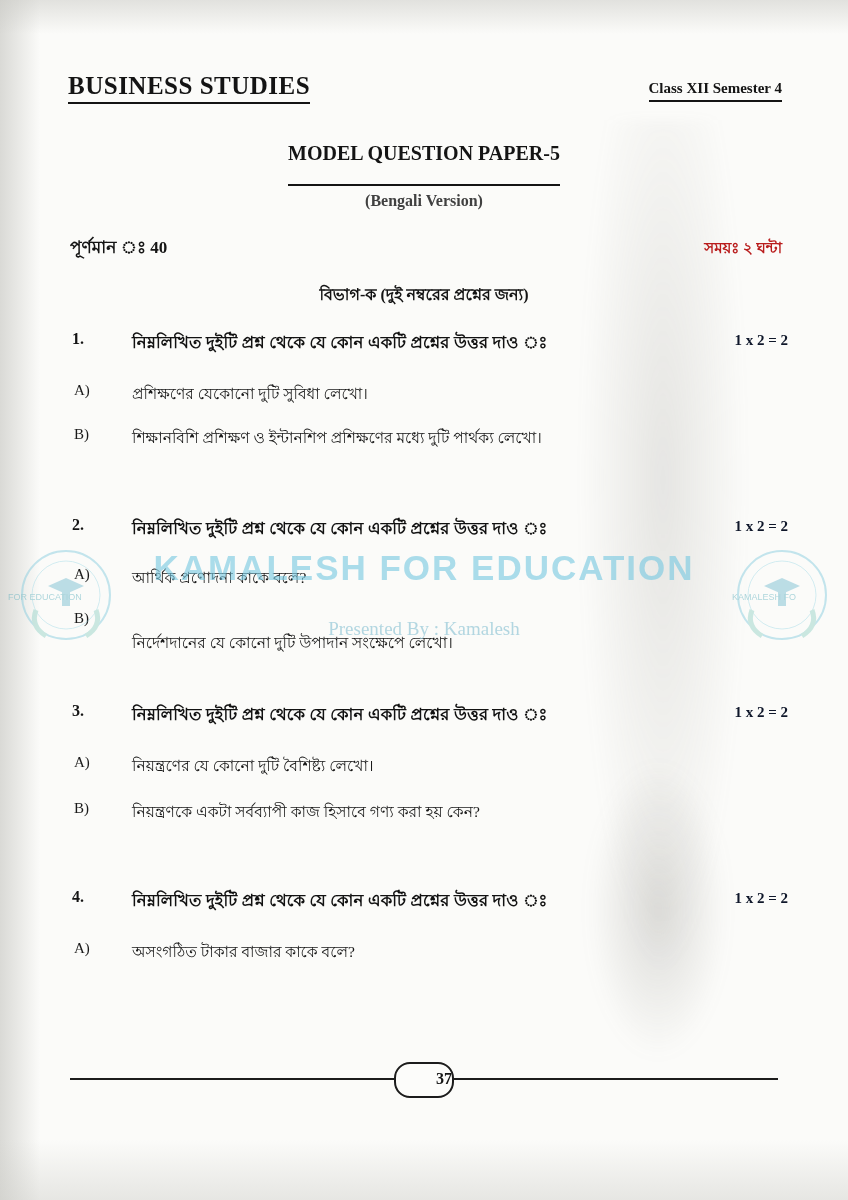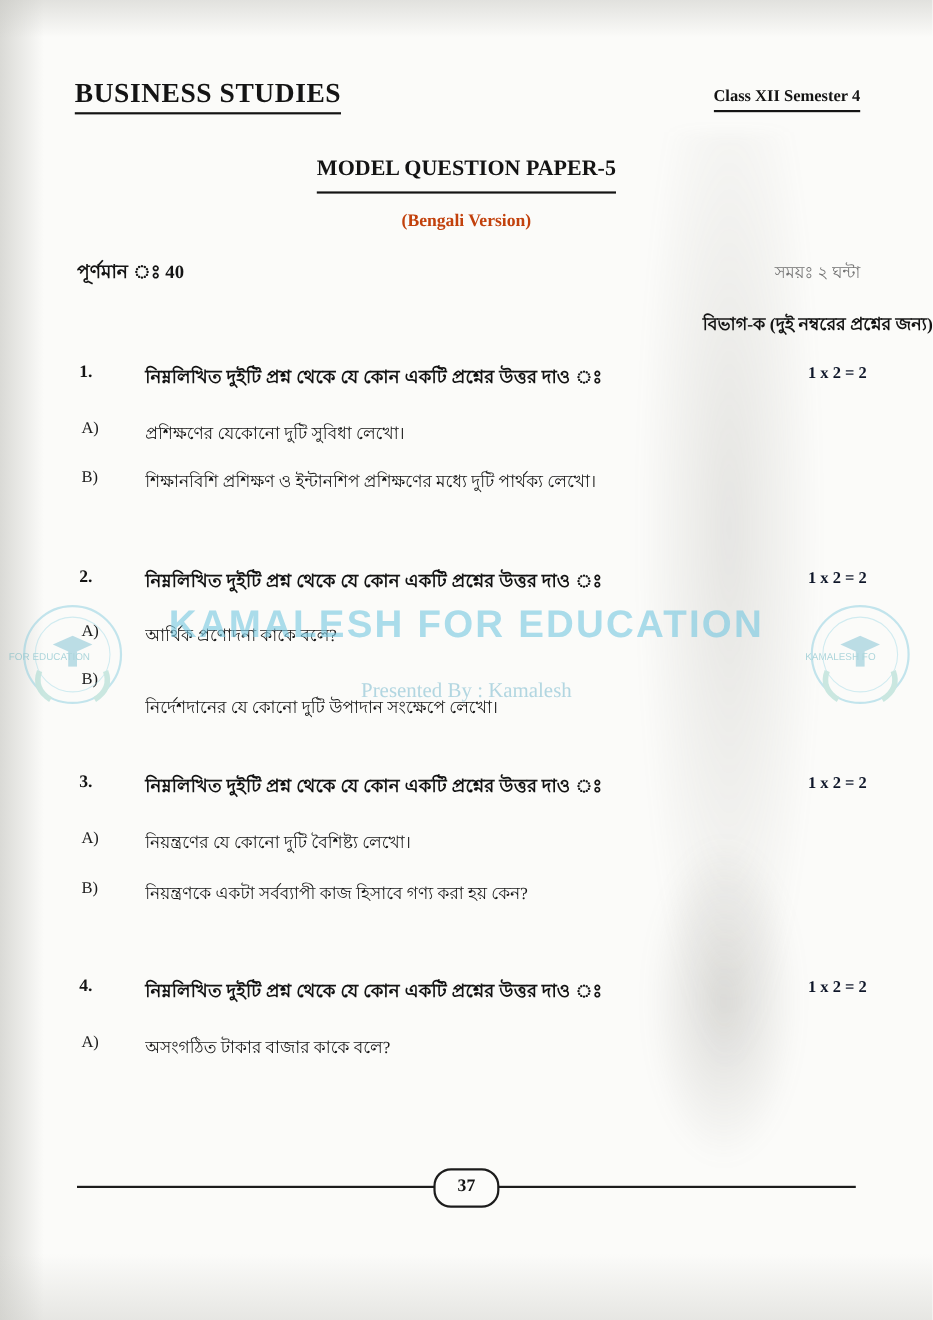--- a/index.html
+++ b/index.html
@@ -86,50 +86,50 @@
     position: absolute;
     left: 0; top: 142px;
     width: 848px;
     text-align: center;
     font-size: 20px;
     font-weight: bold;
     color: #141414;
   }
   .paper-title span {
     border-bottom: 2px solid #141414;
-    padding-bottom: 10px;
+    padding-bottom: 20px;
   }
   .version {
     position: absolute;
     left: 0; top: 192px;
     width: 848px;
     text-align: center;
     font-size: 16px;
     font-weight: bold;
-    color: #c2410c;
+    color: #404040;
   }
   .marks {
     position: absolute;
     left: 70px; top: 234px;
     font-size: 17px;
     font-weight: bold;
     color: #141414;
   }
   .time {
     position: absolute;
     right: 66px; top: 236px;
     font-size: 15px;
-    font-weight: normal;
-    color: #737373;
+    font-weight: bold;
+    color: #b91c1c;
   }
   .section-head {
     position: absolute;
     left: 0; top: 282px;
     width: 848px;
-    text-align: right;
+    text-align: center;
     font-size: 16px;
     font-weight: bold;
     color: #141414;
   }
 
   
   .q-block { position: absolute; left: 0; width: 848px; }
   .q-num {
     position: absolute;
     left: 72px;
@@ -223,21 +223,21 @@
   .footer-rule-left { left: 70px; width: 340px; }
   .footer-rule-right { right: 70px; width: 340px; }
   .page-num {
     position: absolute;
     left: 50%;
     transform: translateX(-50%);
     top: 1062px;
     width: 56px; height: 32px;
     border: 2px solid #1c1c1c;
     border-radius: 16px;
-    text-align: center;
+    text-align: right;
     line-height: 30px;
     font-size: 16px;
     font-weight: bold;
     color: #141414;
     background: #fcfcfa;
   }
   .scanner-bar {
     position: absolute;
     right: 62px; bottom: 28px;
     display: flex;

